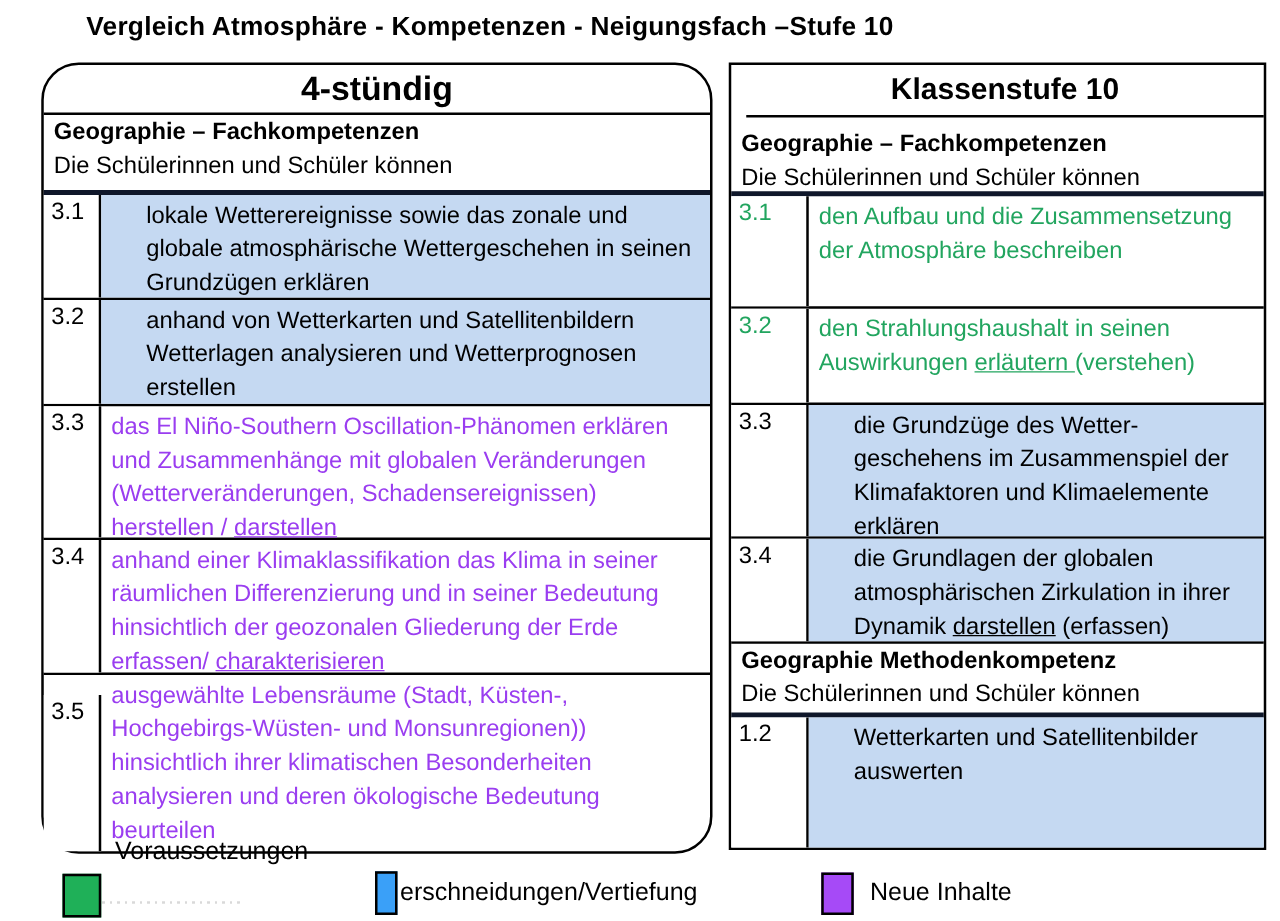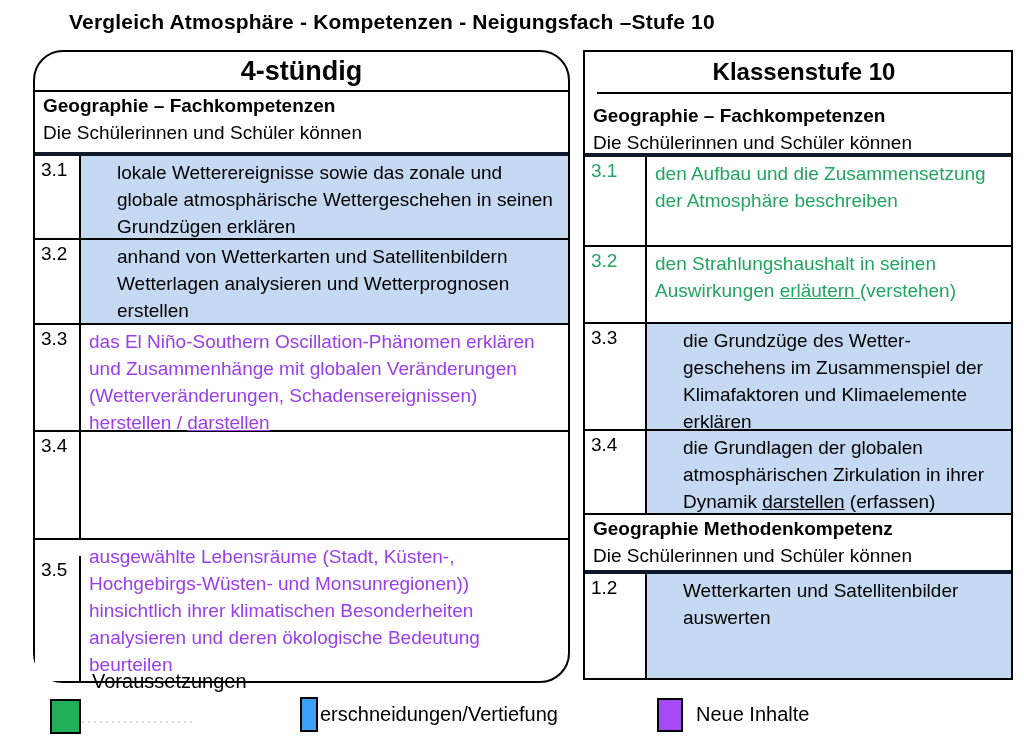--- a/index.html
+++ b/index.html
@@ -77,20 +77,23 @@
 
   <div class="c-row" style="height:107px;">
     <div class="num" style="width:46px;">3.3</div>
     <div class="txt purple-t">
       <span>das El Niño-Southern Oscillation-Phänomen erklären und Zusammenhänge mit globalen Veränderungen (Wetterveränderungen, Schadensereignissen) herstellen / </span><span class="u">darstellen</span><span></span>
     </div>
   </div>
 
   <div class="c-row" style="height:108px;">
     <div class="num" style="width:46px;">3.4</div>
+    <div class="txt purple-t">
+      <span>anhand einer Klimaklassifikation das Klima in seiner räumlichen Differenzierung und in seiner Bedeutung hinsichtlich der geozonalen Gliederung der Erde erfassen/ </span><span class="u">charakterisieren</span><span></span>
+    </div>
   </div>
 
   <div class="c-row" style="height:141px;">
     <div class="num" style="width:46px;margin-top:16px;">3.5</div>
     <div class="txt purple-t">
       <span>ausgewählte Lebensräume (Stadt, Küsten-, Hochgebirgs-Wüsten- und Monsunregionen)) hinsichtlich ihrer klimatischen Besonderheiten analysieren und deren ökologische Bedeutung beurteilen</span><span class="u"></span><span></span>
     </div>
   </div>
 </div>
 

